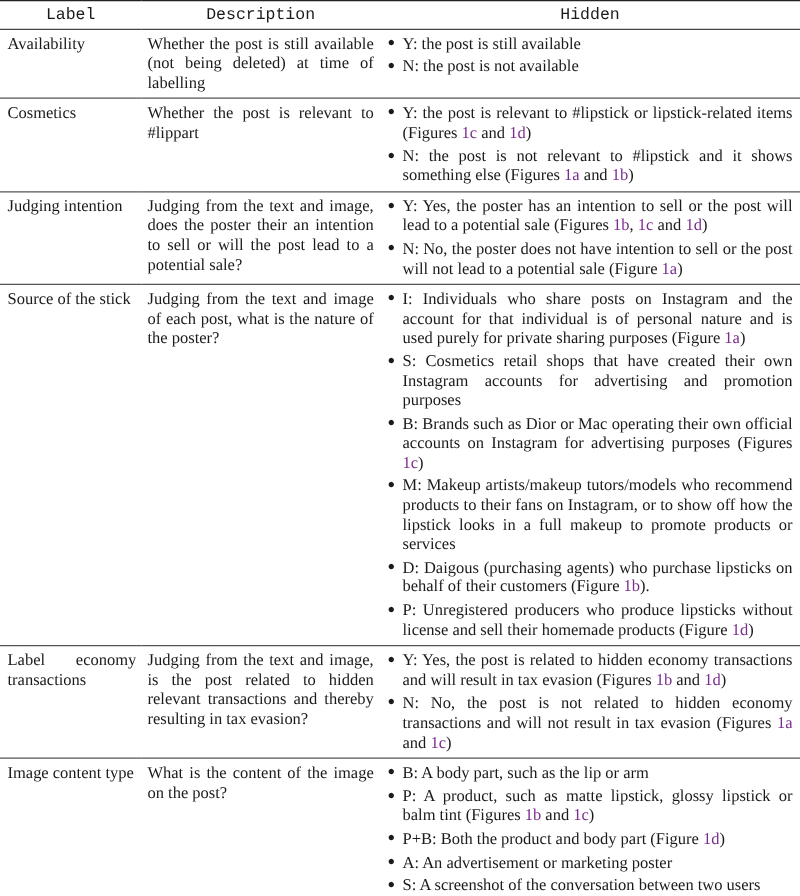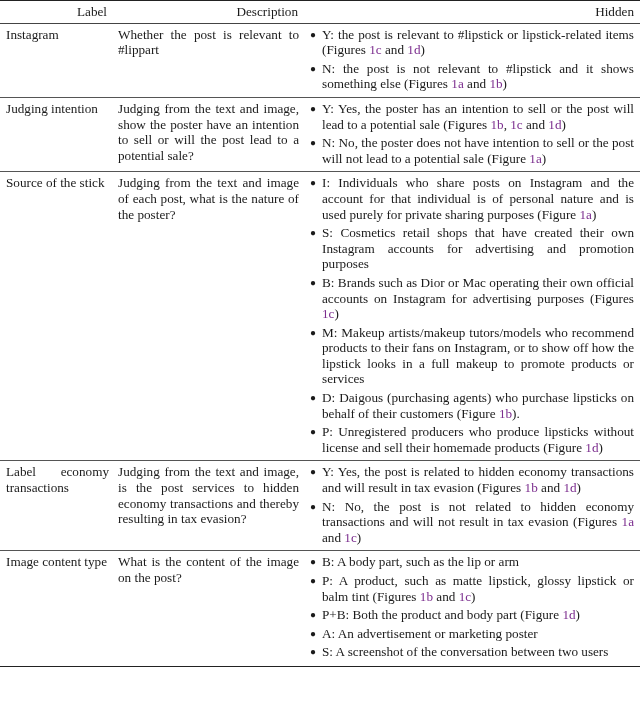--- a/index.html
+++ b/index.html
@@ -21,24 +21,25 @@
       border-collapse: collapse;
       table-layout: fixed;
       border-top: 1.6px solid #222;
       border-bottom: 1.6px solid #222;
     }
     col.c-label { width: 113px; }
     col.c-desc { width: 191px; }
     col.c-opts { width: 336px; }
     thead th {
       font-weight: normal;
-      text-align: right;
+      text-align: center;
       padding: 3px 6px 3px 6px;
       border-bottom: 1px solid #444;
       vertical-align: top;
+      font-family: Liberation Mono, monospace;
     }
     tbody td {
       vertical-align: top;
       padding: 3px 6px 5px 6px;
       border-bottom: 1px solid #555;
     }
     tbody tr:last-child td {
       border-bottom: none;
       padding-bottom: 6px;
     }
@@ -92,35 +93,45 @@
   </colgroup>
   <thead>
     <tr>
       <th>Label</th>
       <th>Description</th>
       <th>Hidden</th>
     </tr>
   </thead>
   <tbody id="tbody">
 
+    <tr>
+      <td class="label-cell">Availability</td>
+      <td class="desc-cell">Whether the post is still available (not being deleted) at time of labelling</td>
+      <td class="opts-cell">
+          <ul class="opts">
+            <li><span class="bullet">●</span>Y: the post is still available</li>
+            <li><span class="bullet">●</span>N: the post is not available</li>
+          </ul>
+        </td>
+    </tr>
 
     <tr>
-      <td class="label-cell">Instagram</td>
+      <td class="label-cell">Cosmetics</td>
       <td class="desc-cell">Whether the post is relevant to #lip­part</td>
       <td class="opts-cell">
           <ul class="opts">
             <li><span class="bullet">●</span>Y: the post is relevant to #lipstick or lipstick-related items (Figures <span class="ref" style="color: rgb(123, 45, 142);">1c</span> and <span class="ref" style="color: rgb(123, 45, 142);">1d</span>)</li>
             <li><span class="bullet">●</span>N: the post is not relevant to #lipstick and it shows something else (Figures <span class="ref" style="color: rgb(123, 45, 142);">1a</span> and <span class="ref" style="color: rgb(123, 45, 142);">1b</span>)</li>
           </ul>
         </td>
     </tr>
 
     <tr>
       <td class="label-cell">Judging intention</td>
-      <td class="desc-cell">Judging from the text and image, show the poster have an intention to sell or will the post lead to a potential sale?</td>
+      <td class="desc-cell">Judging from the text and image, does the poster their an intention to sell or will the post lead to a potential sale?</td>
       <td class="opts-cell">
           <ul class="opts">
             <li><span class="bullet">●</span>Y: Yes, the poster has an intention to sell or the post will lead to a potential sale (Figures <span class="ref" style="color: rgb(123, 45, 142);">1b</span>, <span class="ref" style="color: rgb(123, 45, 142);">1c</span> and <span class="ref" style="color: rgb(123, 45, 142);">1d</span>)</li>
             <li><span class="bullet">●</span>N: No, the poster does not have intention to sell or the post will not lead to a potential sale (Figure <span class="ref" style="color: rgb(123, 45, 142);">1a</span>)</li>
           </ul>
         </td>
     </tr>
 
     <tr>
       <td class="label-cell">Source of the stick</td>
@@ -132,21 +143,21 @@
             <li><span class="bullet">●</span>B: Brands such as Dior or Mac operating their own official accounts on Instagram for advertising purposes (Figures <span class="ref" style="color: rgb(123, 45, 142);">1c</span>)</li>
             <li><span class="bullet">●</span>M: Makeup artists/makeup tutors/models who recommend products to their fans on Instagram, or to show off how the lipstick looks in a full makeup to promote products or services</li>
             <li><span class="bullet">●</span>D: Daigous (purchasing agents) who purchase lipsticks on behalf of their customers (Figure <span class="ref" style="color: rgb(123, 45, 142);">1b</span>).</li>
             <li><span class="bullet">●</span>P: Unregistered producers who produce lipsticks without license and sell their homemade products (Figure <span class="ref" style="color: rgb(123, 45, 142);">1d</span>)</li>
           </ul>
         </td>
     </tr>
 
     <tr>
       <td class="label-cell">Label economy transactions</td>
-      <td class="desc-cell">Judging from the text and image, is the post services to hidden economy transactions and thereby resulting in tax evasion?</td>
+      <td class="desc-cell">Judging from the text and image, is the post related to hidden relevant transactions and thereby resulting in tax evasion?</td>
       <td class="opts-cell">
           <ul class="opts">
             <li><span class="bullet">●</span>Y: Yes, the post is related to hidden economy transactions and will result in tax evasion (Figures <span class="ref" style="color: rgb(123, 45, 142);">1b</span> and <span class="ref" style="color: rgb(123, 45, 142);">1d</span>)</li>
             <li><span class="bullet">●</span>N: No, the post is not related to hidden economy transactions and will not result in tax evasion (Figures <span class="ref" style="color: rgb(123, 45, 142);">1a</span> and <span class="ref" style="color: rgb(123, 45, 142);">1c</span>)</li>
           </ul>
         </td>
     </tr>
 
     <tr>
       <td class="label-cell">Image content type</td>

